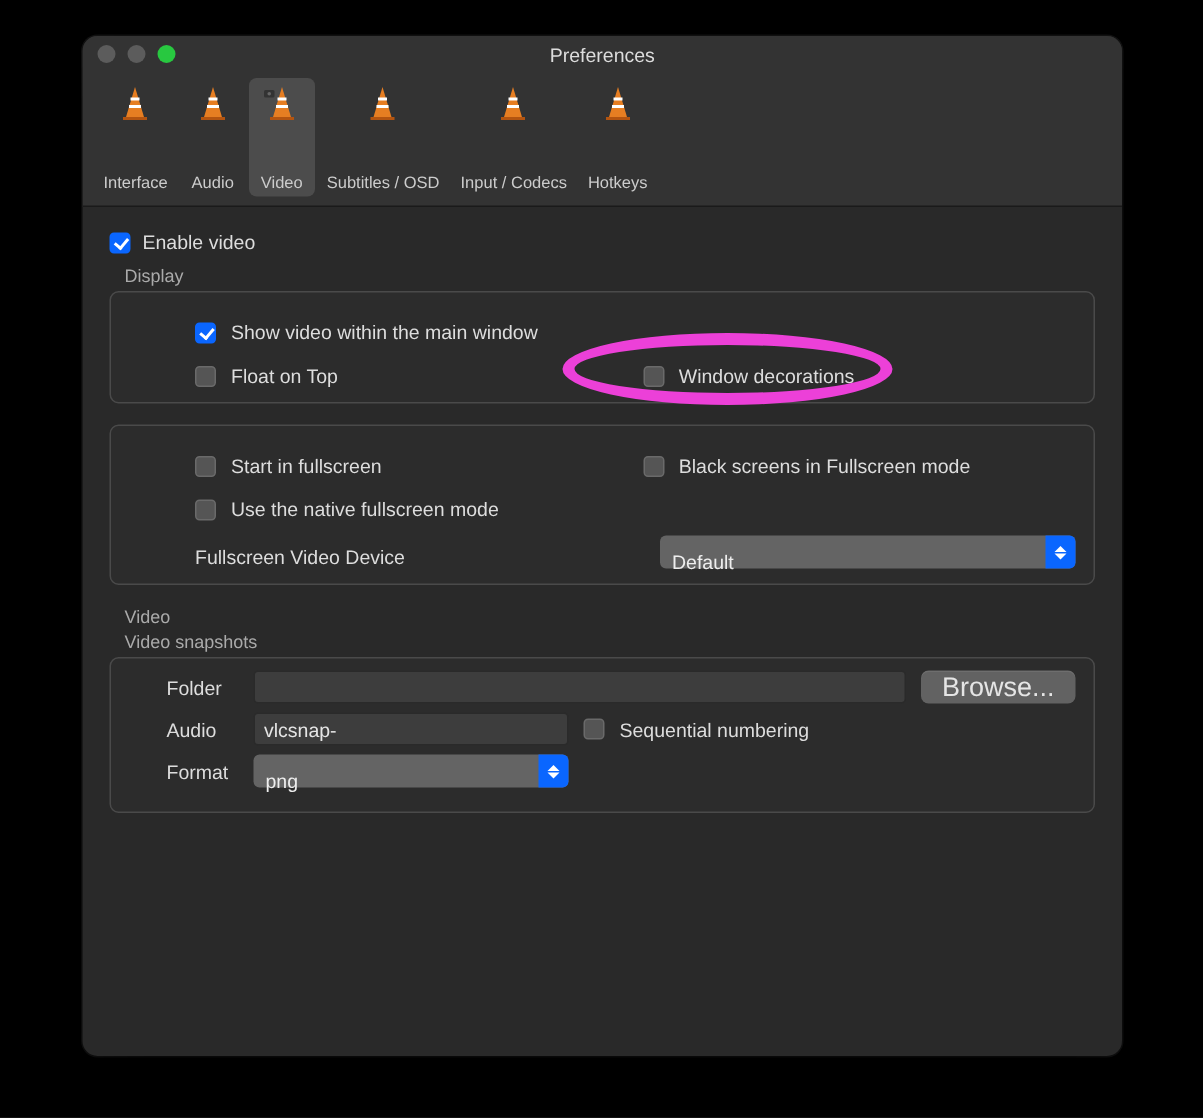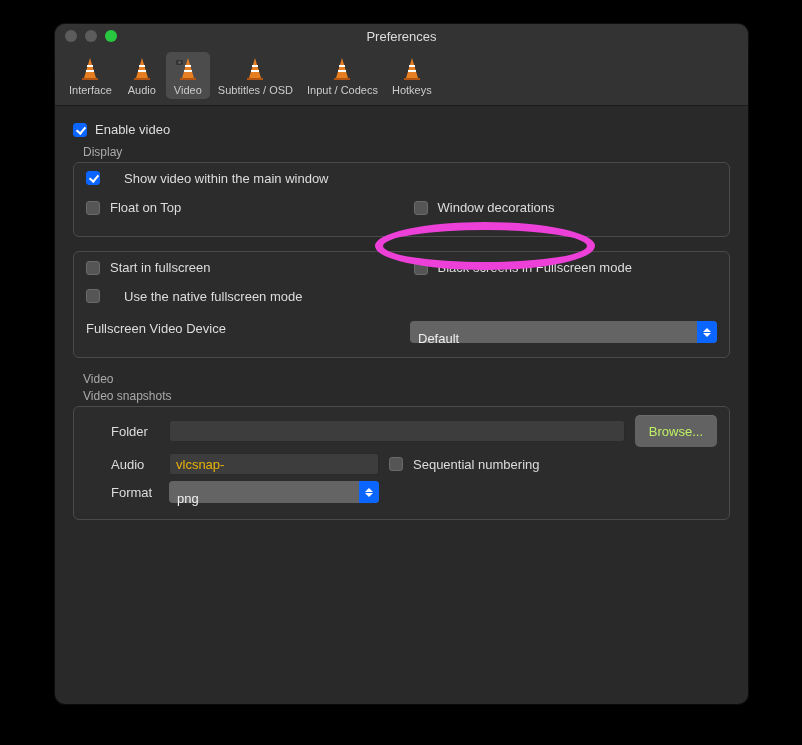--- a/index.html
+++ b/index.html
@@ -31,40 +31,41 @@
       display: flex; align-items: flex-start;
       padding: 4px 8px 6px 8px; gap: 2px;
       border-bottom: 1px solid #1a1a1a;
     }
     .tab {
       display: flex; flex-direction: column; align-items: center;
       padding: 4px 6px 3px 6px;
       border-radius: 5px;
       min-width: 44px;
       cursor: default;
+      gap: 32px;
     }
     .tab.active { background: #4c4c4c; }
     .tab .label { font-size: 11px; color: #ccc; margin-top: 2px; white-space: nowrap; }
     .cone { position: relative; width: 24px; height: 26px; }
     .cone svg { width: 24px; height: 26px; display: block; }
     .content {
       flex: 1; overflow: auto;
       padding: 16px 18px 0 18px;
       color: #ddd; font-size: 13px;
     }
     .section-title {
       font-size: 12px; color: #aaa; padding: 0 0 3px 10px;
     }
     .panel {
       border: 1px solid #4a4a4a; border-radius: 6px;
       background: #2c2c2c;
       padding: 8px 12px 10px 12px;
       margin-bottom: 14px;
     }
-    .row { display: flex; align-items: flex-start; min-height: 26px; gap: 24px; }
+    .row { display: flex; align-items: flex-end; min-height: 26px; gap: 10px; margin-left: 44px; }
     .row.split { justify-content: flex-start; }
     .row.split .half { flex: 1; display: flex; align-items: center; gap: 10px; }
     .chk {
       appearance: none; width: 14px; height: 14px; border-radius: 3px;
       background: #555; border: 1px solid #6a6a6a; position: relative; flex-shrink: 0;
     }
     .chk.checked { background: #0a66ff; border-color: #0a66ff; }
     .chk.checked::after {
       content: ""; position: absolute; left: 4px; top: 1px;
       width: 4px; height: 7px; border: solid #fff; border-width: 0 2px 2px 0;
@@ -87,25 +88,25 @@
       content: ""; width: 0; height: 0; border-left: 4px solid transparent;
       border-right: 4px solid transparent; border-bottom: 4px solid #fff;
     }
     .select .arrows::after {
       content: ""; width: 0; height: 0; border-left: 4px solid transparent;
       border-right: 4px solid transparent; border-top: 4px solid #fff;
     }
     .select.small { max-width: 210px; }
     .input {
       height: 22px; background: #3d3d3d; border: 1px solid #2a2a2a; border-radius: 3px;
-      color: #eab308; font-size: 13px; padding: 0 6px;
+      color: #e5e5e5; font-size: 13px; padding: 0 6px;
     }
     .btn {
-      height: 32px; background: #626262; border: none; border-radius: 5px;
-      color: #bef264; font-size: 13px; padding: 0 14px; cursor: default;
+      height: 22px; background: #626262; border: none; border-radius: 5px;
+      color: #e5e5e5; font-size: 18px; padding: 0 14px; cursor: default;
       box-shadow: inset 0 1px 0 rgba(255,255,255,0.08);
     }
     .btn.primary { background: #0a66ff; }
     .footer {
       display: flex; align-items: center; gap: 10px;
       padding: 14px 18px 18px 18px;
     }
     .footer .spacer { flex: 1; }
     .footer .btn { min-width: 72px; }
     .enable-row { display: flex; align-items: center; gap: 8px; margin-bottom: 8px; text-align: right; }

